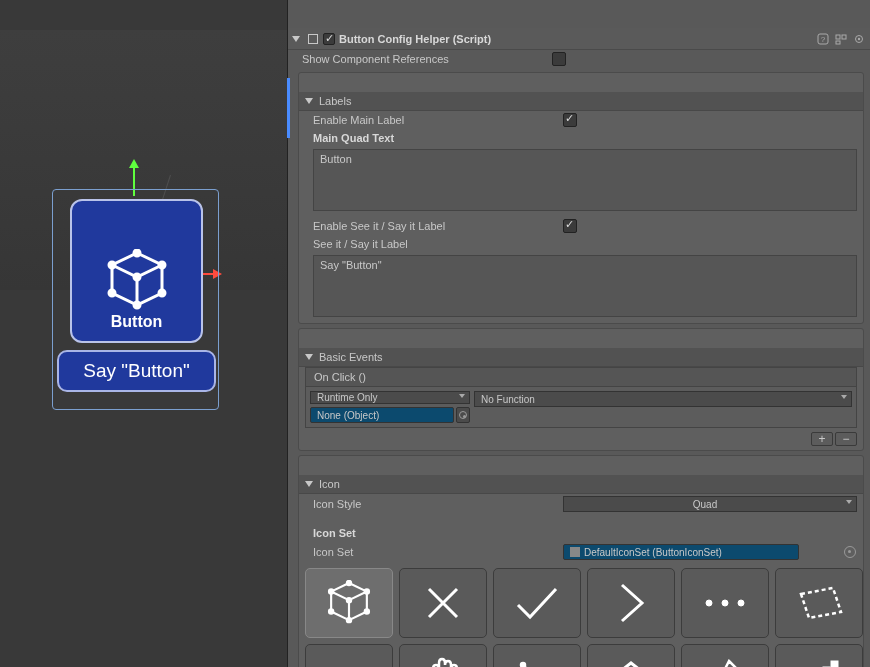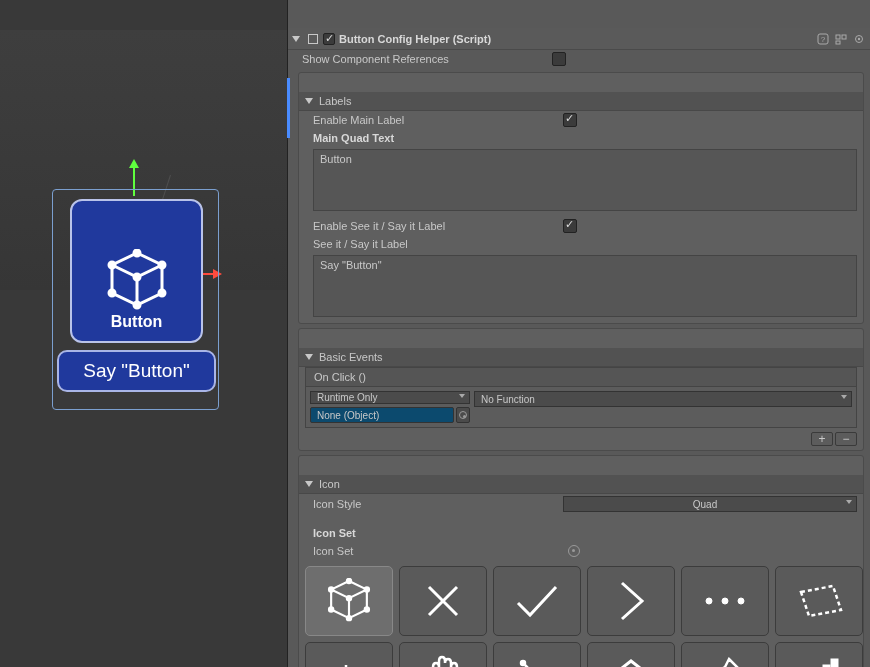--- a/index.html
+++ b/index.html
@@ -456,20 +456,24 @@
         <span>Quad</span>
       </div>
     </div>
 
     <div class="row" style="margin-top:10px;">
         <div class="strong">Icon Set</div>
       </div>
 
     <div class="row">
       <div class="label-col">Icon Set</div>
+      <div class="objfield" style="flex:1;">
+        <span style="width:10px;height:10px;background:#888;margin-right:4px;"></span>
+        <span>DefaultIconSet (ButtonIconSet)</span>
+      </div>
       <div style="width:14px;display:flex;align-items:center;justify-content:center;margin-left:4px;">
         <span class="circ"></span>
       </div>
     </div>
 
     <div class="icon-grid">
       <div class="icon-tile selected">
         <svg width="50" height="46" viewBox="0 0 70 64" fill="none" stroke="#fff" stroke-width="3">
           <path d="M35 4 L60 16 L60 44 L35 56 L10 44 L10 16 Z"></path>
             <path d="M10 16 L35 28 L60 16"></path>

